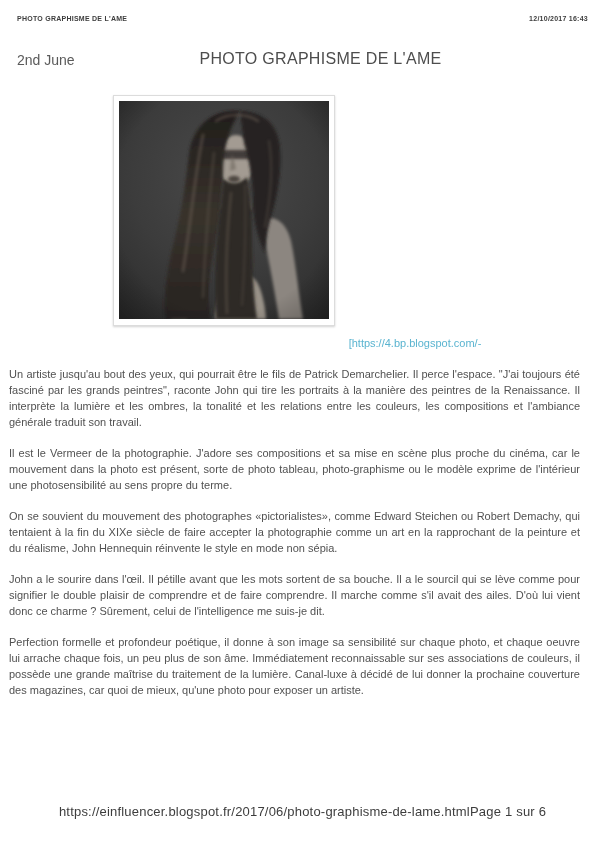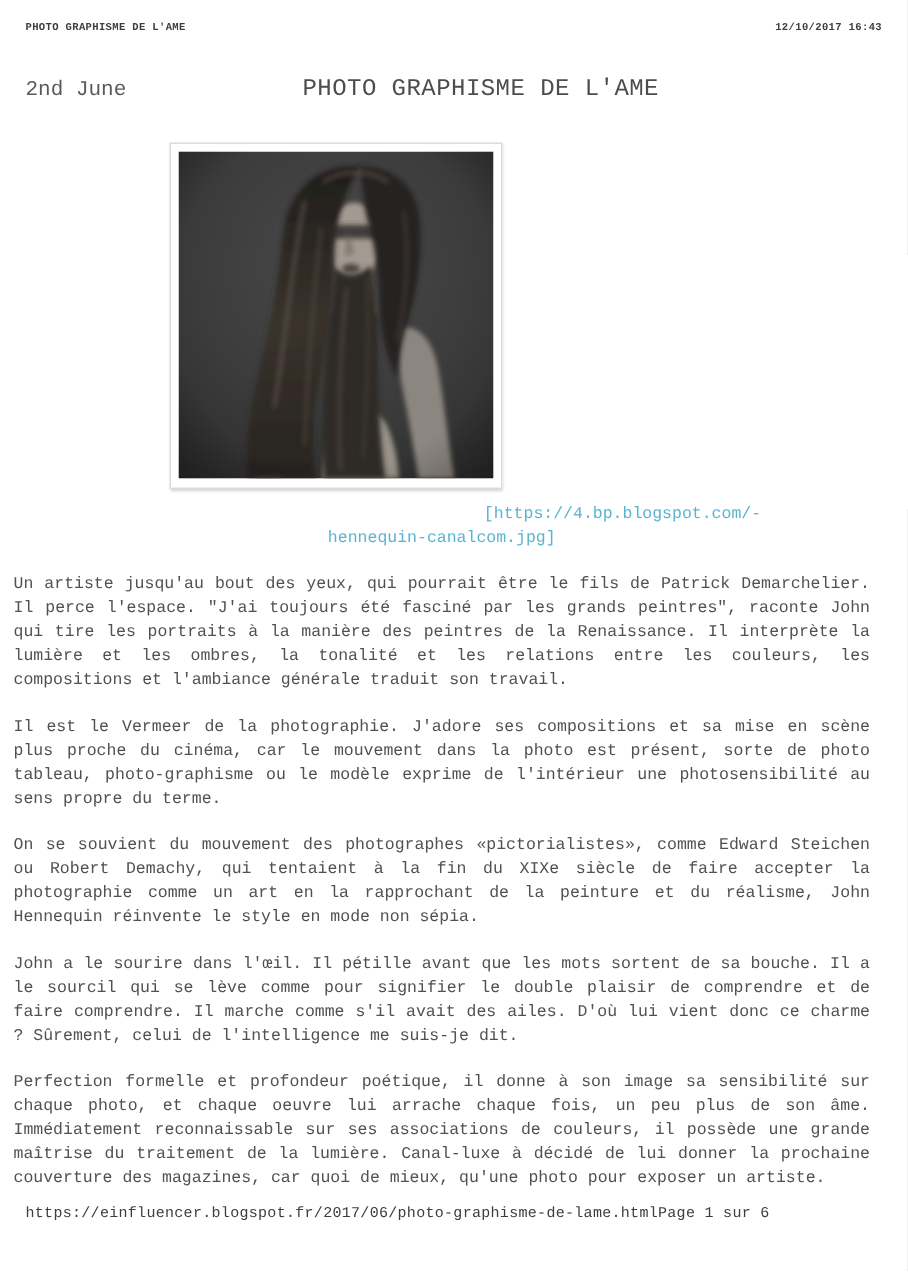--- a/index.html
+++ b/index.html
@@ -1,20 +1,20 @@
 <!DOCTYPE html>
 <html><head>
 <meta charset="utf-8">
 <style>
   * { margin:0; padding:0; box-sizing:border-box; }
   html,body { background:#e9e9e9; }
   .page {
     position:relative; width:605px; height:855px; margin:0 auto;
     background:#ffffff; overflow:hidden;
-    font-family:Liberation Mono, monospace; color:#515151;
+    font-family:Liberation Sans, sans-serif; color:#515151;
   }
   .print-header {
     position:absolute; top:15px; left:17px; right:17px;
     display:flex; justify-content:space-between;
     font-size:7px; letter-spacing:.25px; color:#3d3d3d; font-weight:bold;
   }
   .post-date {
     position:absolute; top:52px; left:17px;
     font-size:14px; color:#5a5a5a;
   }
@@ -42,22 +42,22 @@
     color:#5ab4d0; cursor:pointer;
   }
   .cap-line { display:block; text-align:center; }
   .cap-line1 { padding-left:241px; }
   .content p {
     margin:15px 0 0; font-size:11px; line-height:16px;
     text-align:justify; color:#515151;
   }
   .print-footer {
     position:absolute; top:804px; left:17px; right:17px;
-    display:flex; justify-content:flex-start;
-    font-size:10px; letter-spacing:.2px; color:#3d3d3d;
+    display:flex; justify-content:center;
+    font-size:13px; letter-spacing:.2px; color:#3d3d3d;
   }
 </style>
 </head>
 <body>
 
 <div class="page">
 
   <div class="print-header">
     <span>PHOTO GRAPHISME DE L'AME</span>
     <span>12/10/2017 16:43</span>
@@ -111,21 +111,20 @@
             <path d="M150,40 C155,70 151,100 146,126" stroke="#5c5349" stroke-width="2"></path>
             <path d="M97,20 C108,12 128,12 139,20" stroke="#76695c" stroke-width="2.5"></path>
           </g>
           <rect width="210" height="218" fill="url(#vig)"></rect>
         </svg>
       </span>
     </div>
 
     <div class="caption">
       <span class="cap-line cap-line1">[https://4.bp.blogspot.com/-</span>
-      <span class="cap-line">hennequin-canalcom.jpg]</span>
     </div>
 
     <p>Un artiste jusqu'au bout des yeux, qui pourrait être le fils de Patrick Demarchelier. Il perce l'espace. "J'ai toujours été fasciné par les grands peintres", raconte John qui tire les portraits à la manière des peintres de la Renaissance. Il interprète la lumière et les ombres, la tonalité et les relations entre les couleurs, les compositions et l'ambiance générale traduit son travail.</p>
     <p>Il est le Vermeer de la photographie. J'adore ses compositions et sa mise en scène plus proche du cinéma, car le mouvement dans la photo est présent, sorte de photo tableau, photo-graphisme ou le modèle exprime de l'intérieur une photosensibilité au sens propre du terme.</p>
     <p>On se souvient du mouvement des photographes «pictorialistes», comme Edward Steichen ou Robert Demachy, qui tentaient à la fin du XIXe siècle de faire accepter la photographie comme un art en la rapprochant de la peinture et du réalisme, John Hennequin réinvente le style en mode non sépia.</p>
     <p>John a le sourire dans l'œil. Il pétille avant que les mots sortent de sa bouche. Il a le sourcil qui se lève comme pour signifier le double plaisir de comprendre et de faire comprendre. Il marche comme s'il avait des ailes. D'où lui vient donc ce charme ? Sûrement, celui de l'intelligence me suis-je dit.</p>
     <p>Perfection formelle et profondeur poétique, il donne à son image sa sensibilité sur chaque photo, et chaque oeuvre lui arrache chaque fois, un peu plus de son âme. Immédiatement reconnaissable sur ses associations de couleurs, il possède une grande maîtrise du traitement de la lumière. Canal-luxe à décidé de lui donner la prochaine couverture des magazines, car quoi de mieux, qu'une photo pour exposer un artiste.</p>
   </div>
 
   <div class="print-footer">

